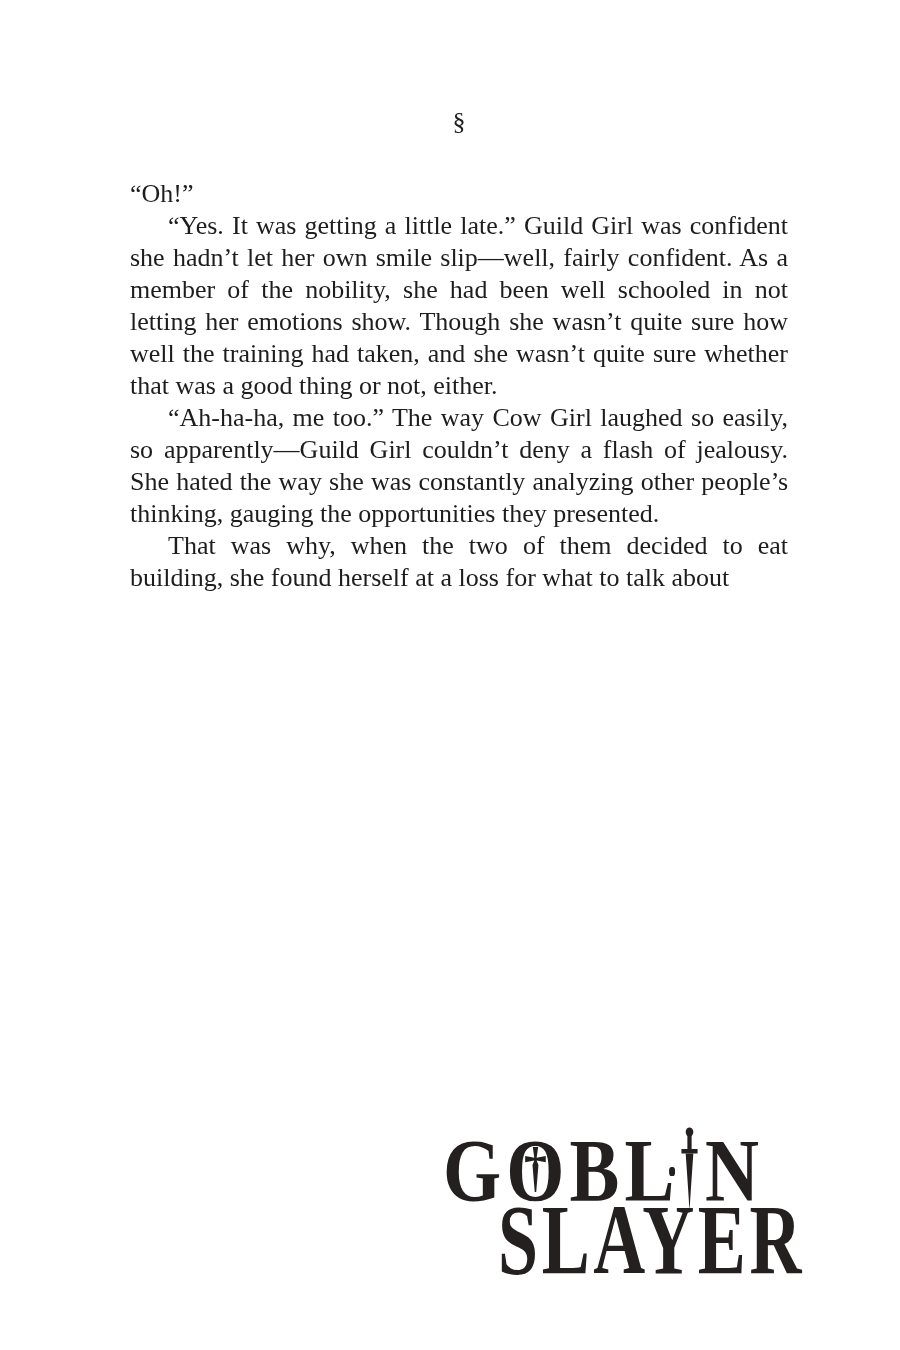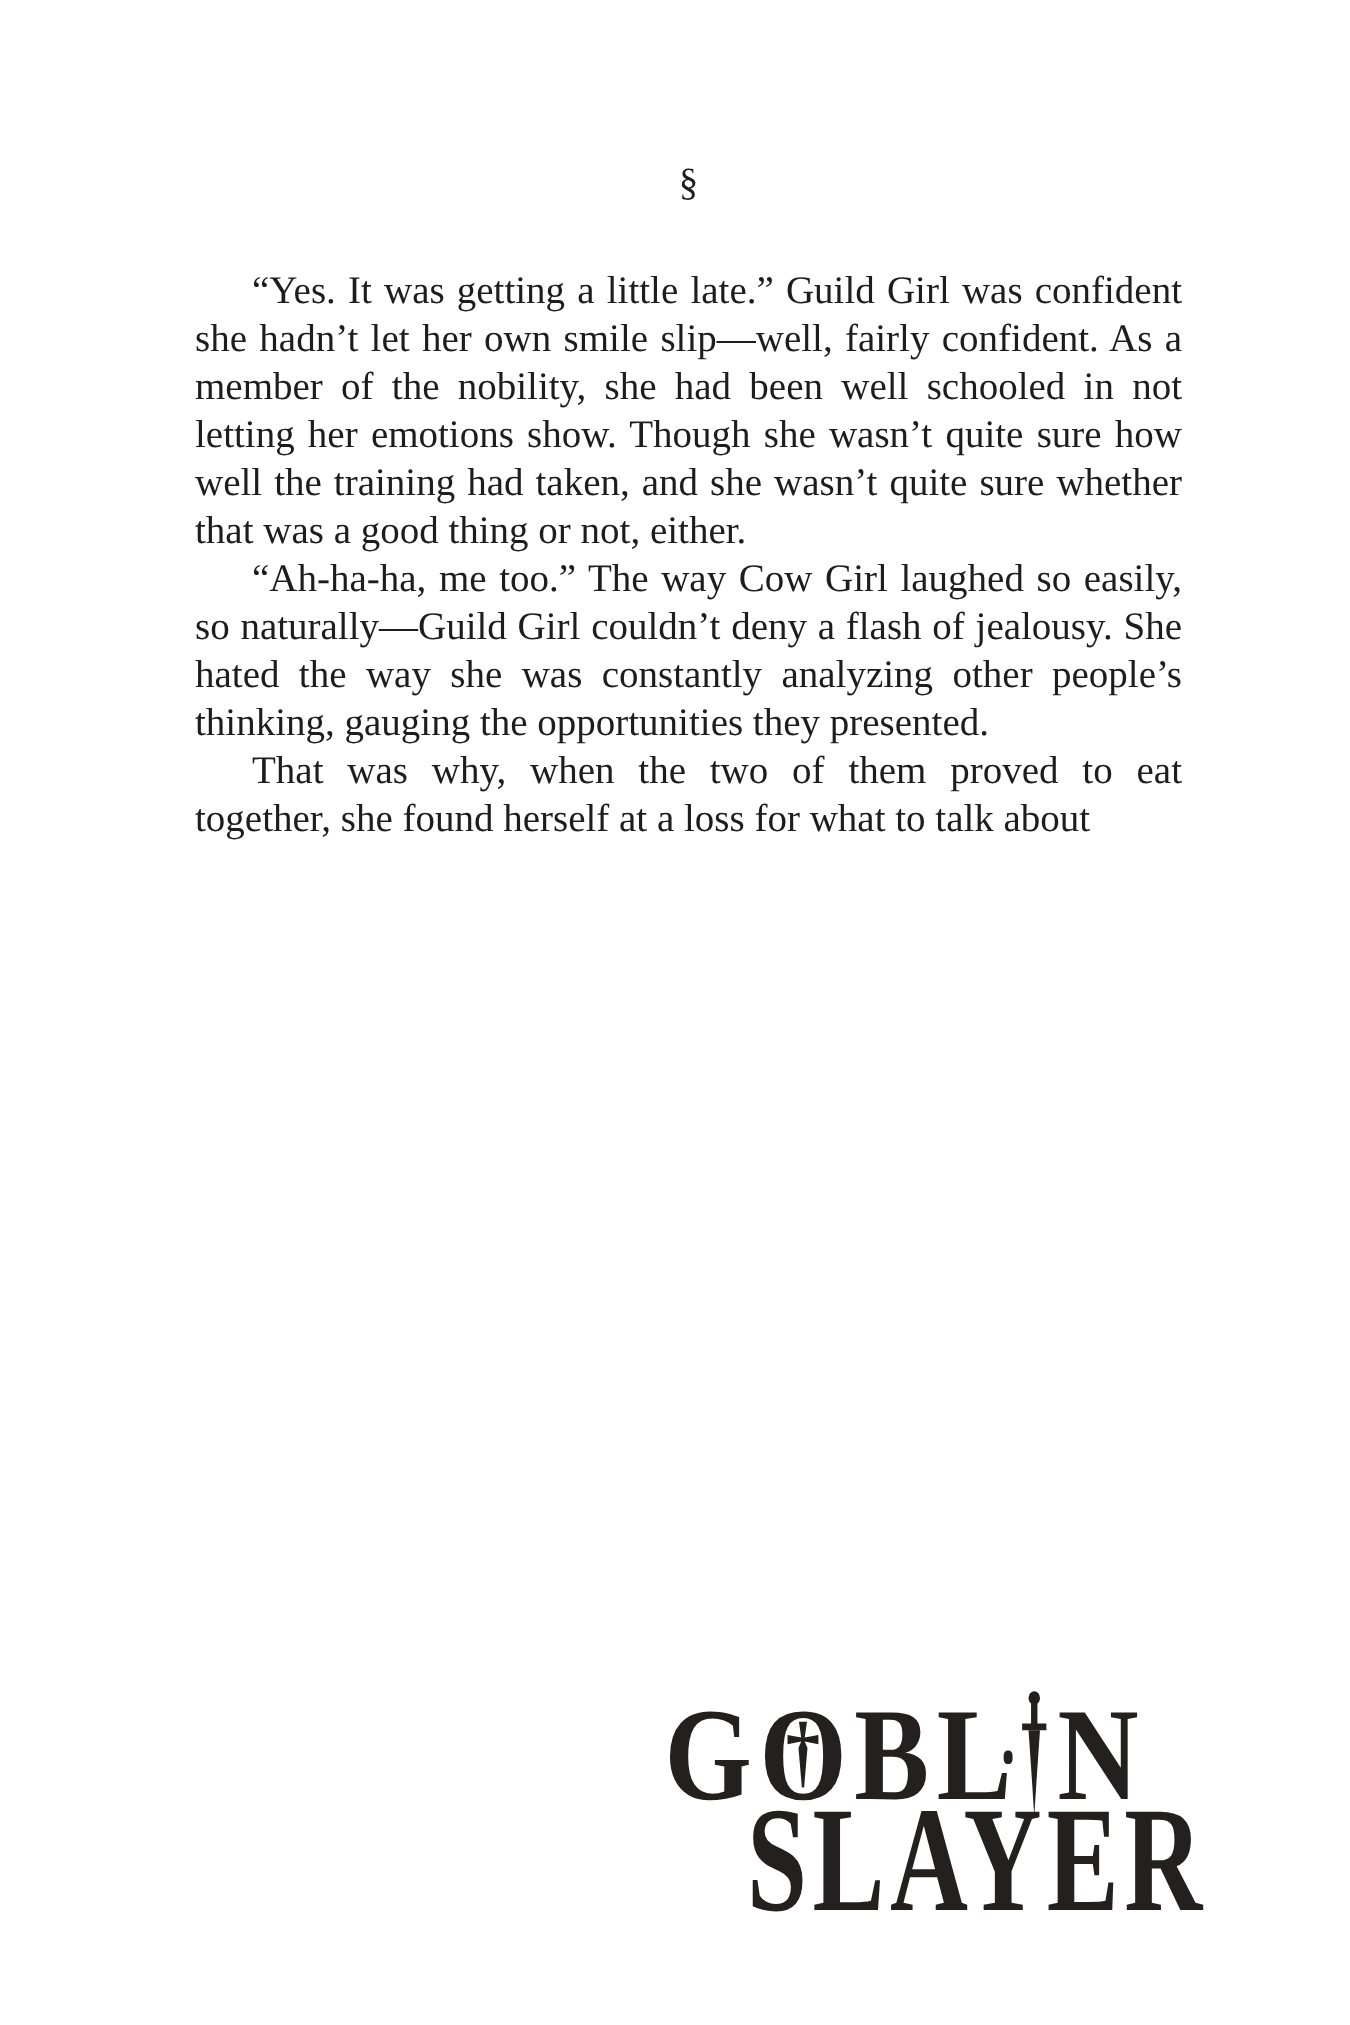--- a/index.html
+++ b/index.html
@@ -89,23 +89,24 @@
     white-space: nowrap;
   }
 </style>
 </head>
 <body>
 
 <div class="page">
 
   <div class="text-col">
     <div class="section-mark">§</div>
+    <p class="no-indent">“Oh!”</p>
     <p>“Yes. It was getting a little late.” Guild Girl was confident she hadn’t let her own smile slip—well, fairly confident. As a member of the nobility, she had been well schooled in not letting her emotions show. Though she wasn’t quite sure how well the training had taken, and she wasn’t quite sure whether that was a good thing or not, either.</p>
-    <p>“Ah-ha-ha, me too.” The way Cow Girl laughed so easily, so naturally—Guild Girl couldn’t deny a flash of jealousy. She hated the way she was constantly analyzing other people’s thinking, gauging the opportunities they presented.</p>
-    <p>That was why, when the two of them proved to eat together, she found herself at a loss for what to talk about</p>
+    <p>“Ah-ha-ha, me too.” The way Cow Girl laughed so easily, so apparently—Guild Girl couldn’t deny a flash of jealousy. She hated the way she was constantly analyzing other people’s thinking, gauging the opportunities they presented.</p>
+    <p>That was why, when the two of them decided to eat building, she found herself at a loss for what to talk about</p>
   </div>
 
   <div class="logo">
     <div class="logo-line1">
       <span class="lg">G</span>
       <span class="lg o-wrap"><span>O</span><span class="o-cross">†</span></span>
       <span class="lg">B</span>
       <span class="lg l-wrap"><span>L</span><span class="l-dot"></span></span>
       <span class="lg i-wrap">
         <svg width="24" height="86" viewBox="0 0 24 86" xmlns="http://www.w3.org/2000/svg">

